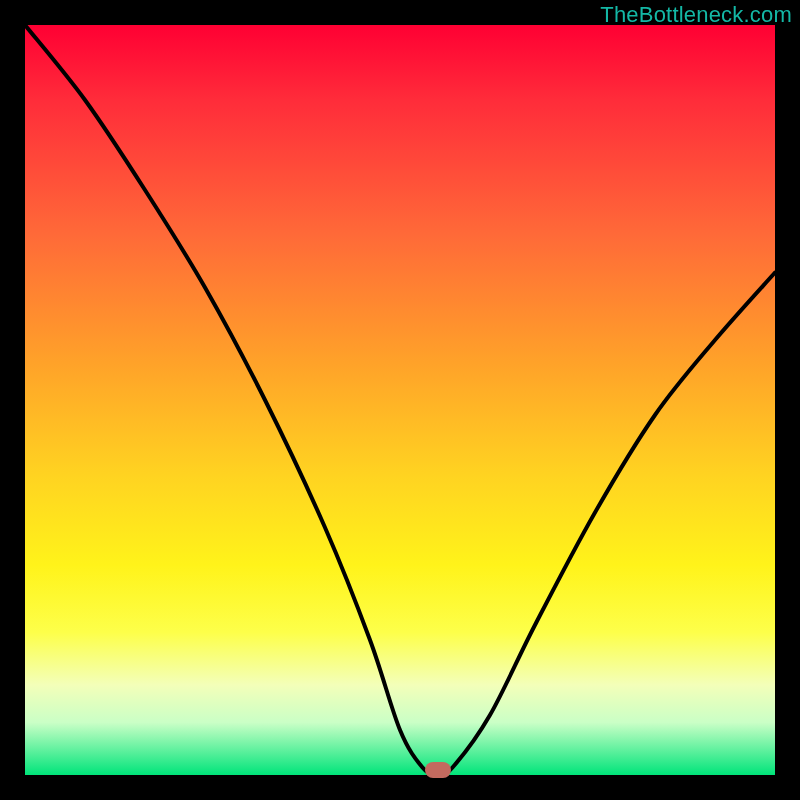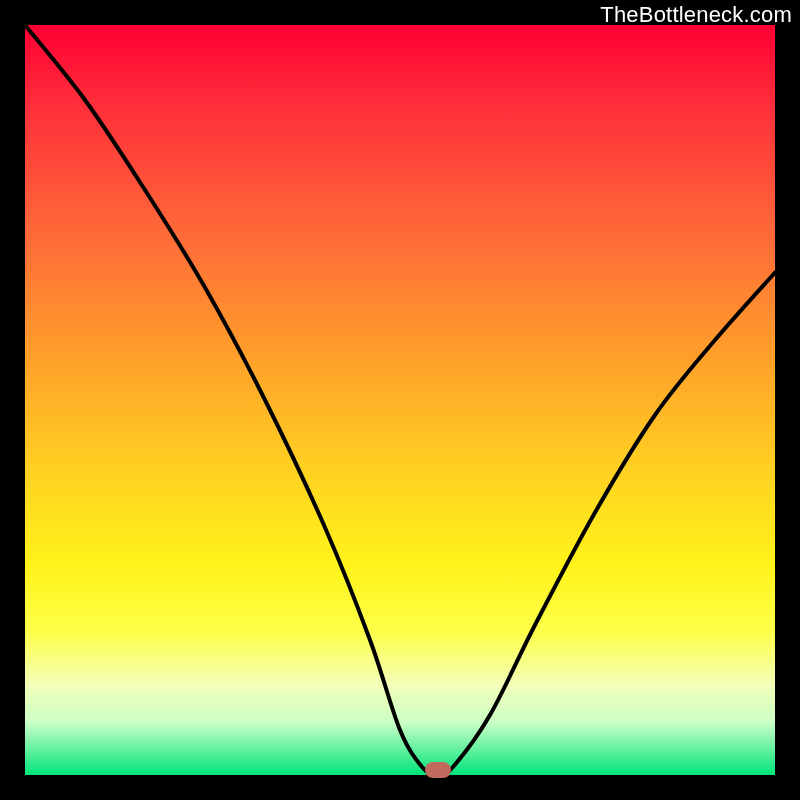--- a/index.html
+++ b/index.html
@@ -36,21 +36,21 @@
       #fdff4a 81%,
       #f3ffb9 88%,
       #caffc6 93%,
       #00e47a 100%
     );
   }
   .watermark {
     position: absolute;
     top: 2px;
     right: 8px;
-    color: #ffffff;
+    color: #14b8a6;
     font-size: 22px;
     font-weight: 500;
     letter-spacing: 0.2px;
   }
   svg.curve {
     position: absolute;
     left: 0;
     top: 0;
     width: 750px;
     height: 750px;

